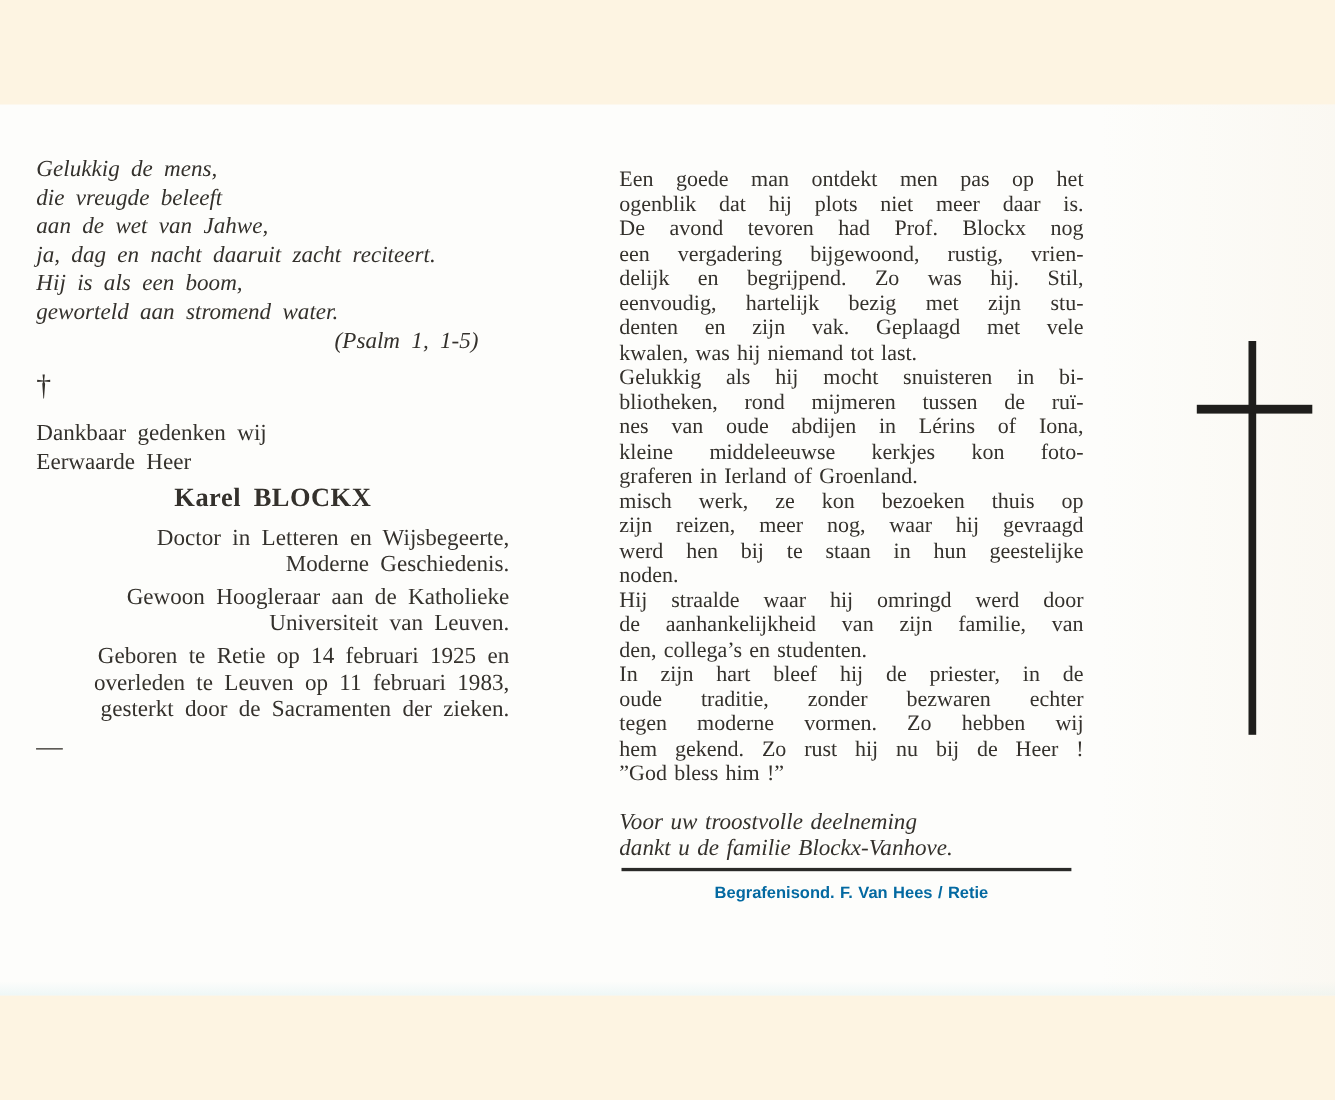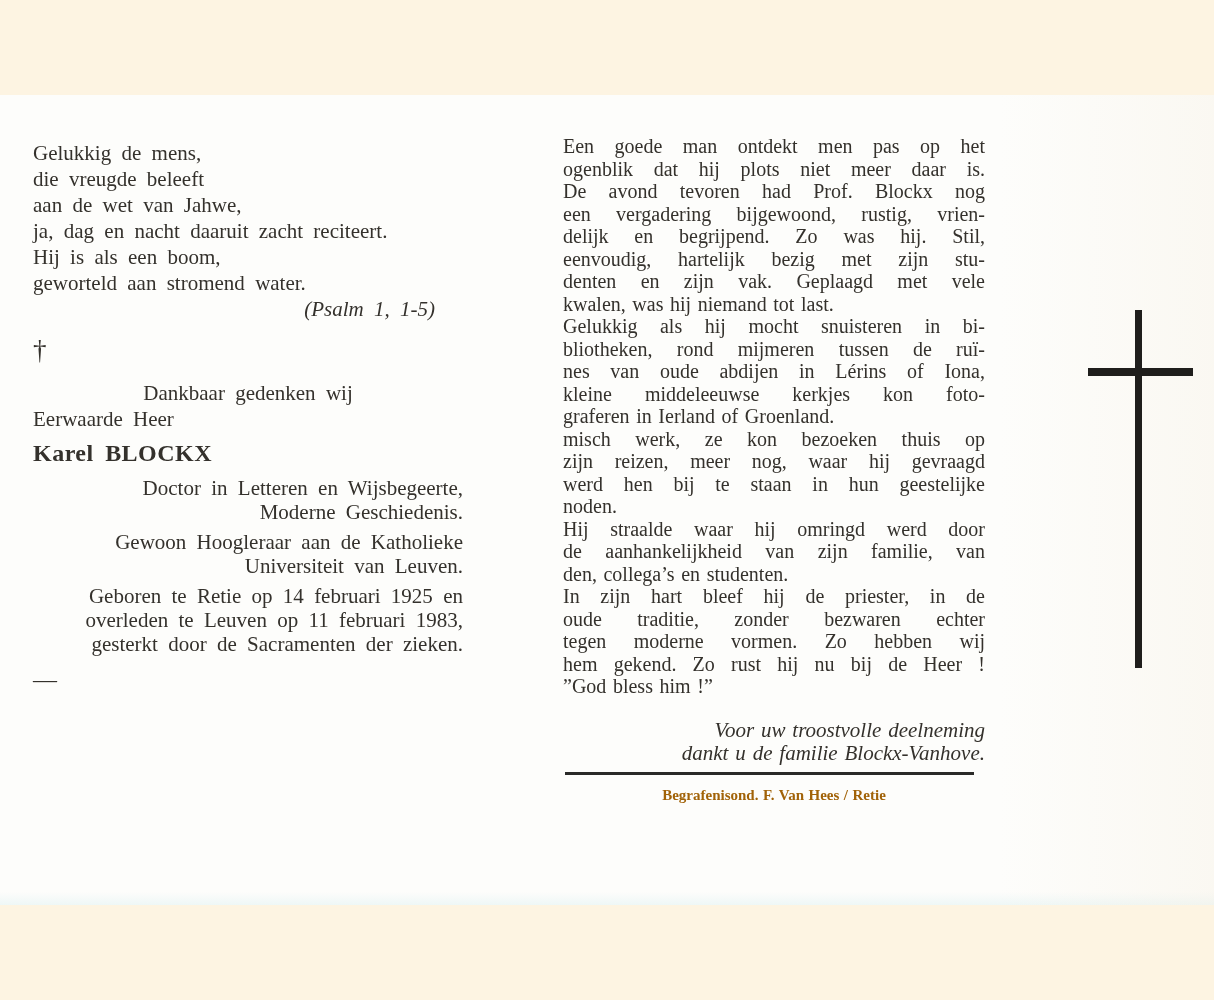--- a/index.html
+++ b/index.html
@@ -30,64 +30,65 @@
     position: absolute; left: 1000px; top: 95px; width: 214px; height: 810px;
     background: linear-gradient(to right, rgba(249,243,230,0), rgba(246,240,227,0.38));
   }
 
   
   .left-col {
     position: absolute; left: 33px; top: 140px; width: 430px;
     font-size: 21px; line-height: 26px;
     word-spacing: 0.24em;
   }
-  .psalm { }
+  .psalm { font-style: italic; }
   .psalm .tline { text-align: left; }
   .psalm-attr {
     font-style: italic; text-align: right; padding-right: 28px;
     line-height: 26px;
   }
   .dagger { margin-top: 10px; font-size: 27px; line-height: 36px; }
-  .intro { margin-top: 12px; text-align: center; }
+  .intro { margin-top: 12px; }
   .honorific { margin-top: 0; }
   .name {
     margin-top: 6px; font-weight: bold; font-size: 24px; line-height: 30px;
     letter-spacing: 0.02em;
+    text-align: center;
   }
   .title-block { line-height: 24px; }
   .title-block .tline { text-align: right; }
   .tb1 { margin-top: 8px; }
   .tb2 { margin-top: 6px; }
   .tb3 { margin-top: 6px; }
   .dash { margin-top: 10px; font-size: 24px; }
 
   
   .right-col {
-    position: absolute; left: 563px; top: 135px; width: 422px;
+    position: absolute; left: 563px; top: 152px; width: 422px;
     font-size: 20px; line-height: 22.5px;
     word-spacing: 0.08em;
   }
   .para .tline {
     text-align: justify;
     text-align-last: justify;
   }
   .para .tline-last { text-align-last: left; }
   .closing {
     margin-top: 21px; font-style: italic;
     font-size: 21px; line-height: 23.5px;
   }
-  .closing .tline { text-align: right; }
+  .closing .tline { text-align: left; }
   .rule {
     margin-top: 6px; margin-left: 2px;
     width: 409px; height: 3px; background: #2a2a28;
   }
   .footer {
     margin-top: 9px; text-align: center;
-    font-family: Liberation Serif, serif;
-    font-size: 15px; font-weight: bold; color: #a16207;
+    font-family: Liberation Sans, sans-serif;
+    font-size: 15px; font-weight: bold; color: #0369a1;
     word-spacing: 0.05em;
   }
 
   
   .cross { position: absolute; left: 0; top: 0; }
   .cross-v {
     position: absolute; left: 1135px; top: 310px;
     width: 7px; height: 358px; background: #1f1e1c;
   }
   .cross-h {

